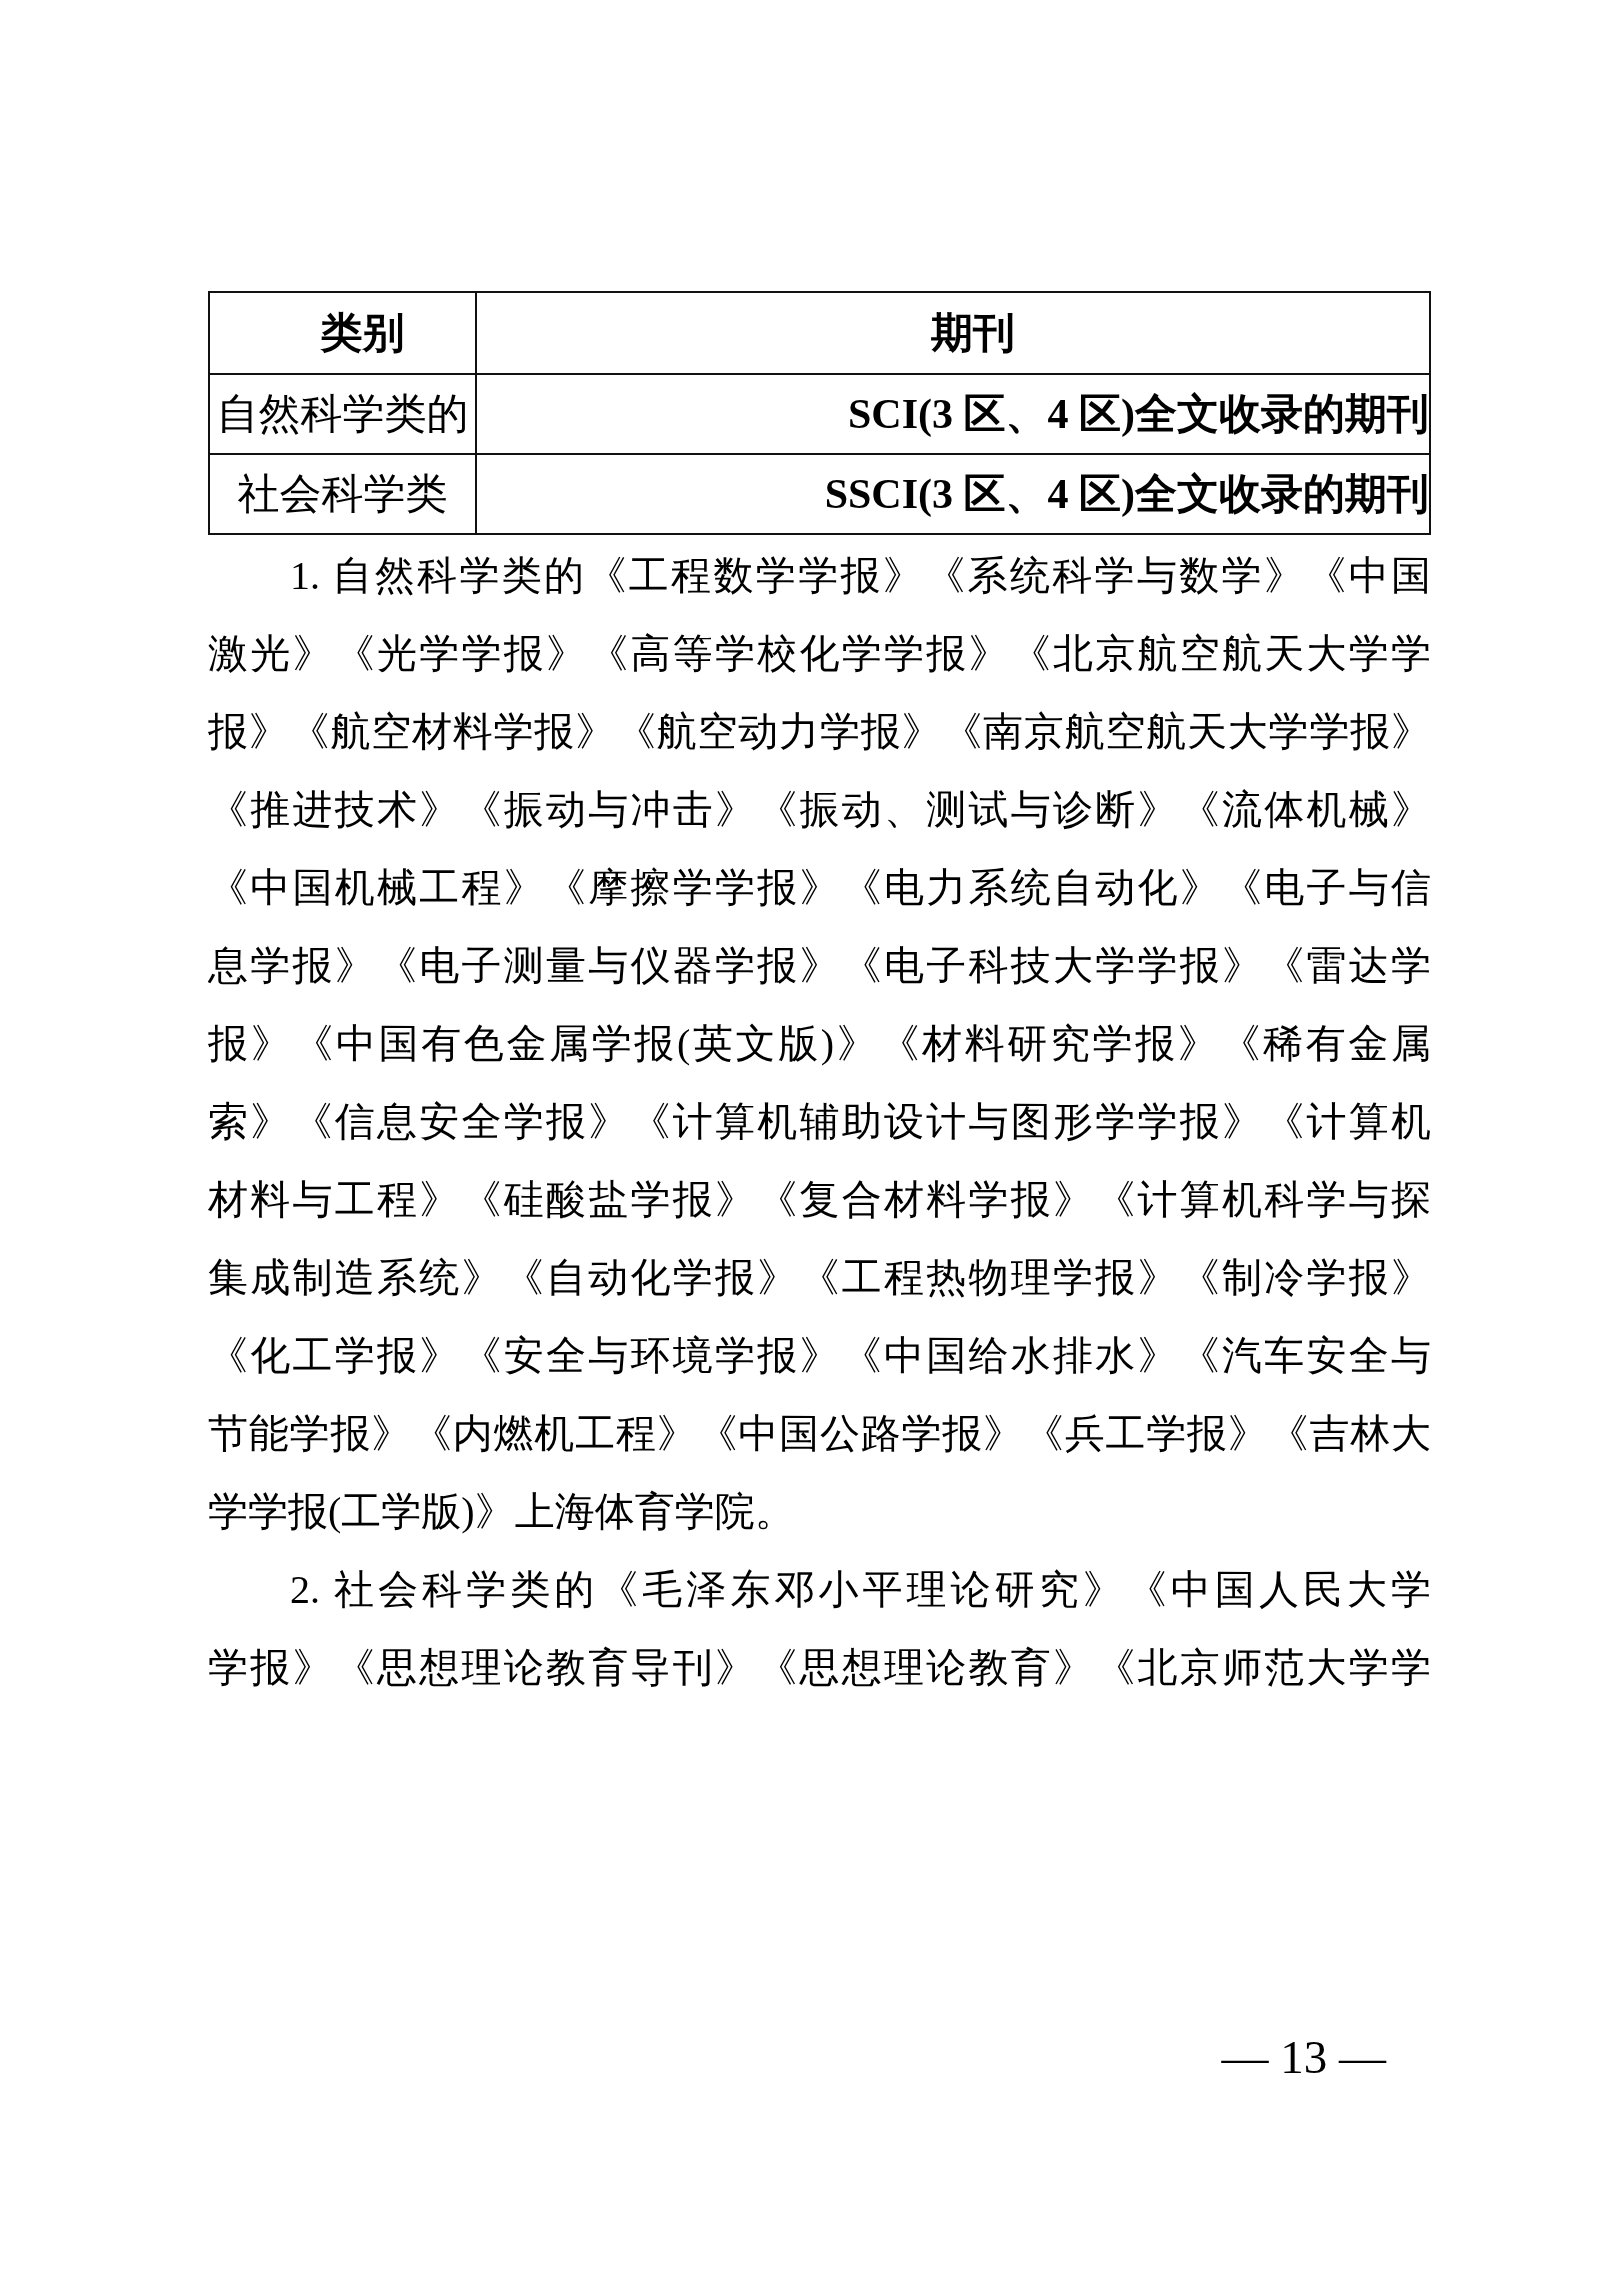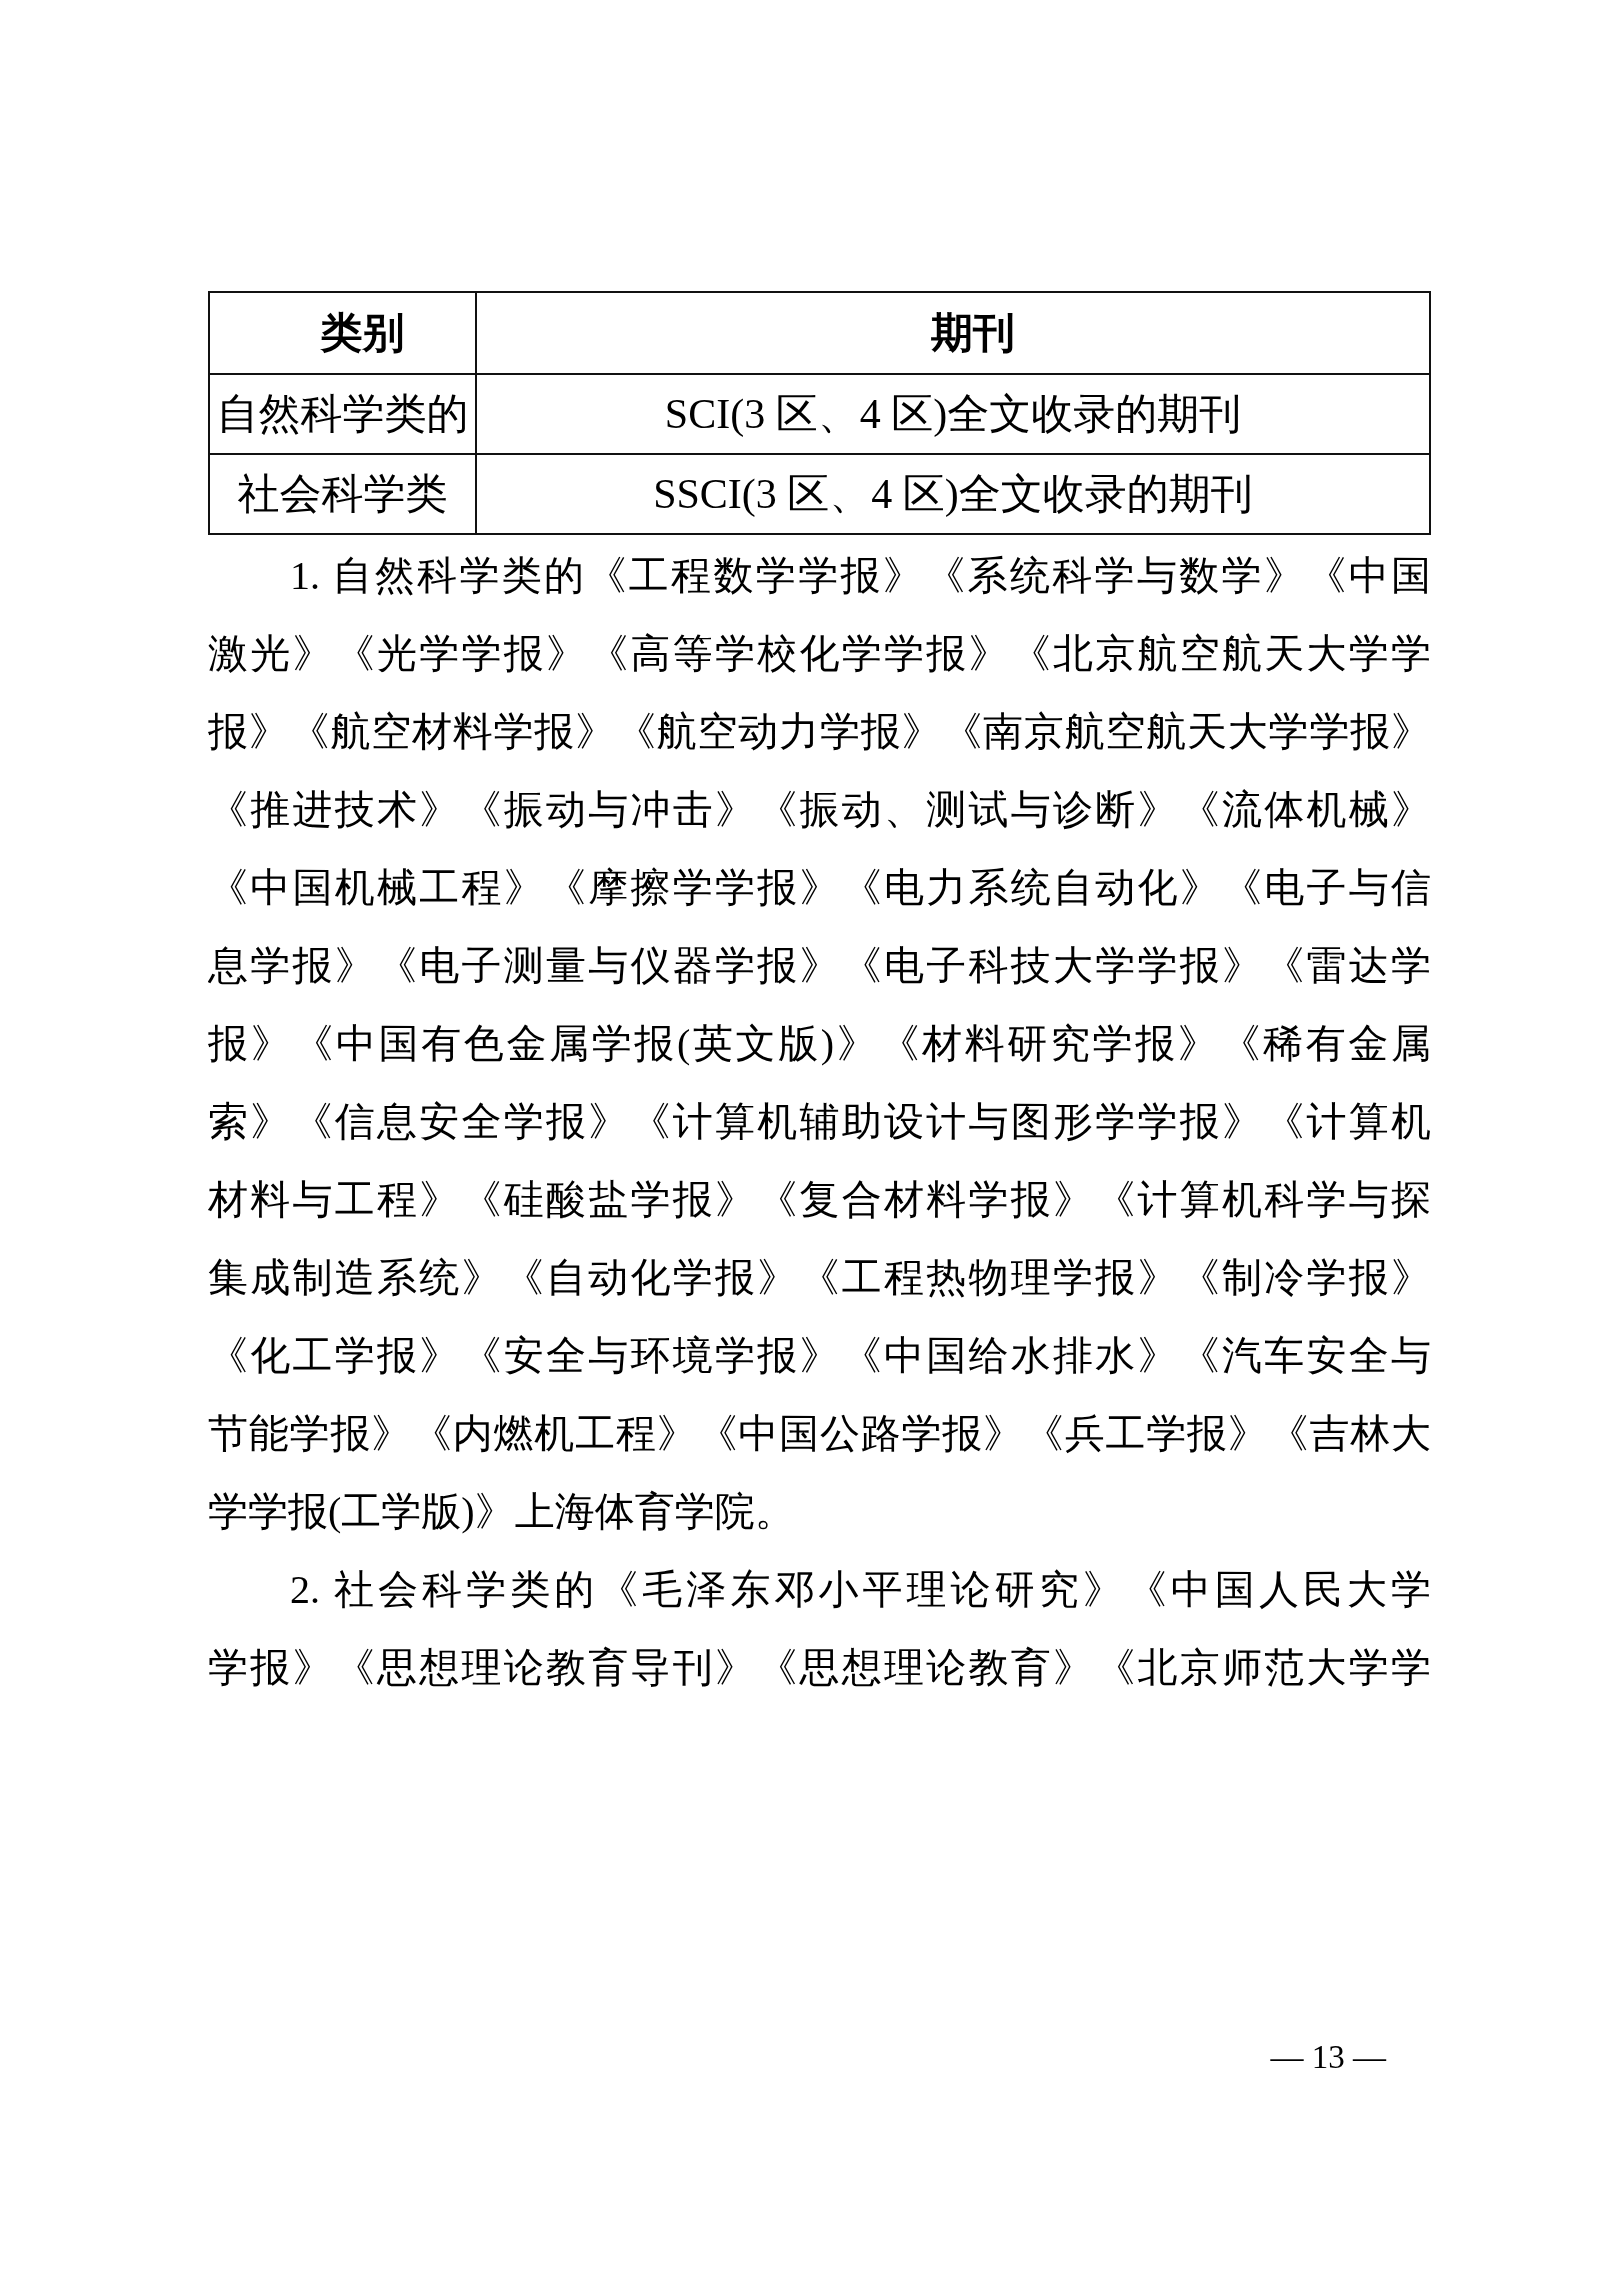--- a/index.html
+++ b/index.html
@@ -58,27 +58,27 @@
     font-weight: bold;
     text-align: center;
     border-bottom: 2.9px solid #111;
     padding-left: 40px;
   }
   table.tier-table td {
     height: 78px;
   }
   col.c-category { width: 267px; }
   td.cat-cell { text-align: center; }
-  td.journal-cell { text-align: center; padding-left: 13.7px; }
+  td.journal-cell { text-align: right; padding-left: 13.7px; font-weight: bold; }
   .body-lines { margin-top: 2px; }
   .footer {
     position: absolute;
     top: 2037px;
     right: 233px;
-    font-size: 33px;
+    font-size: 47px;
     line-height: 41px;
     white-space: nowrap;
   }
 </style>
 </head>
 <body>
 
 <div class="content">
 
 

